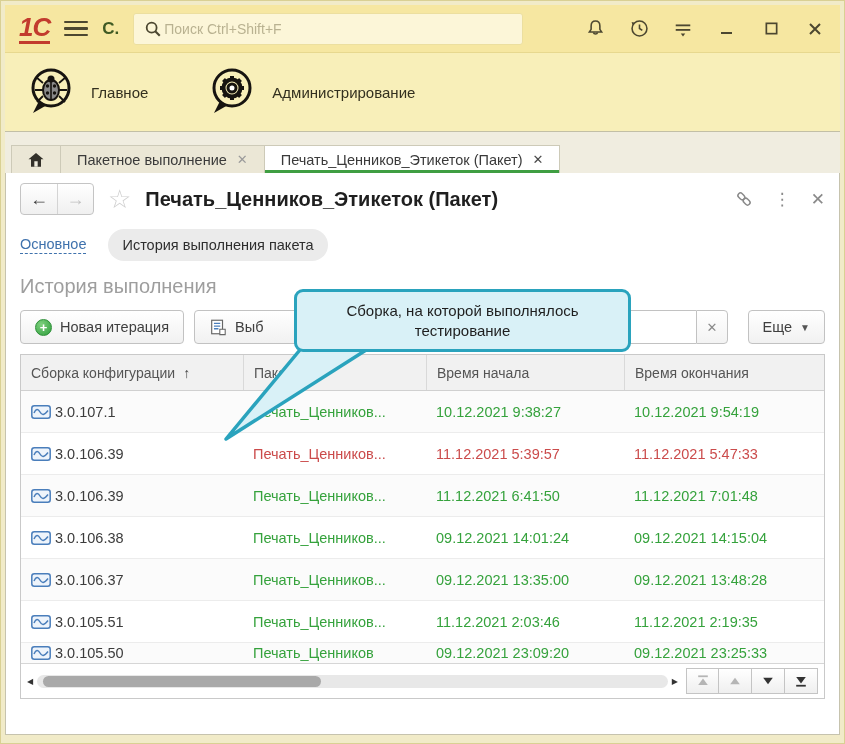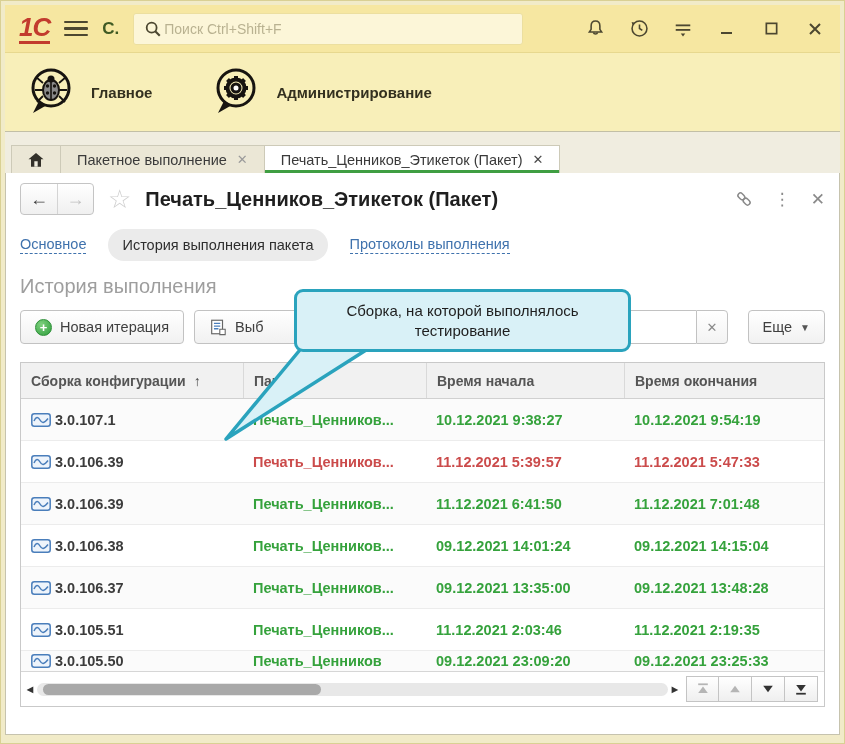--- a/index.html
+++ b/index.html
@@ -26,21 +26,21 @@
     flex: 0 0 390px; height: 32px; background:#fcf6d8; border:1px solid #ecdf9f;
     border-radius:3px; display:flex; align-items:center; padding:0 8px; 
   }
   .searchbox input { flex:1; border:none; outline:none; background:transparent; font-size:14px; color:#444;
     font-family:"Liberation Sans",sans-serif;}
   .searchbox input::placeholder { color:#b9b291; }
   .tb-right { margin-left:auto; display:flex; align-items:center; gap:22px; }
   .tb-ic { width:22px; height:22px; display:flex; align-items:center; justify-content:center; cursor:pointer; color:#4c4730; }
   
   .sections { height: 78px; background: var(--sections_bg,#f8efb9); display:flex; align-items:center; padding:0 18px; gap:56px;}
-  .section-item{ display:flex; align-items:center; gap:14px; cursor:pointer;font-weight:bold;}
+  .section-item{ display:flex; align-items:center; gap:14px; cursor:pointer;}
   .section-label{ font-size:15px; color:#33301f;}
   
   .tabbar { height: 42px; background:#f0ede0; border-top:1px solid #c2bfa6; display:flex; align-items:stretch; padding:13px 0 0 6px; }
   .wtab { display:flex; align-items:center; gap:10px; padding:0 16px; font-size:14.5px; color:#3a3a3a;
     background:#ebe7d6; border:1px solid #cdcab8; border-bottom:none; cursor:pointer; position:relative;}
   .wtab.home{ padding:0 14px; }
   .wtab + .wtab { margin-left:-1px; }
   .wtab.active { background:#ffffff; }
   .wtab.active::after{ content:""; position:absolute; left:0; right:0; bottom:0; height:3px; background:var(--tab_underline,#3f9e42);}
   .tab-x { color:#9a9a9a; font-size:13px; cursor:pointer; }
@@ -67,21 +67,21 @@
     color:#fff; font-weight:bold; display:flex; align-items:center; justify-content:center; font-size:13px; line-height:1;
     border:1px solid #2c8f37;}
   .btn-select{ width:288px; overflow:hidden; }
   .filterbox { display:flex; height:34px; width:228px; margin-left:8px; }
   .filterbox .fld{ flex:1; border:1px solid #c2c2c2; border-right:none; background:#fff; border-radius:4px 0 0 4px;}
   .filterbox .clr{ width:32px; border:1px solid #c2c2c2; background:linear-gradient(#fff,#f3f3f3); color:#8a8a8a;
     display:flex;align-items:center;justify-content:center; font-size:13px; cursor:pointer; border-radius:0 4px 4px 0;}
   .btn-more{ margin-left:auto; }
   .caret { font-size:10px; color:#555; }
   
-  .table { margin:8px 14px 0 14px; border:1px solid #c9c9c9;font-weight:bold; }
+  .table { margin:0 14px 0 14px; border:1px solid #c9c9c9; }
   .thead { display:flex; background:#f1f1f1; border-bottom:1px solid #d0d0d0; height:36px; align-items:center; font-size:14px; color:#555;}
   .th { padding:0 10px; display:flex; align-items:center; gap:8px; height:100%; }
   .th + .th { border-left:1px solid #d9d9d9; }
   .c1{ width:222px;} .c2{ width:183px;} .c3{ width:198px;} .c4{ flex:1;}
   .sort-arrow{ color:#444; font-size:14px;}
   .tbody {}
   .trow { display:flex; align-items:center; height:42px; border-bottom:1px solid #ececec; font-size:14.5px; cursor:pointer; background:#fff;}
   .trow:nth-child(odd){ background:#fbfbfb; }
   .td { padding:0 10px; display:flex; align-items:center; gap:4px; overflow:hidden; white-space:nowrap;}
   .build-txt{ color:#3c3c3c; }
@@ -244,21 +244,20 @@
             </svg>
         </span>
         <span class="title-ic">⋮</span>
         <span class="title-ic">✕</span>
       </div>
     </div>
 
     <div class="navrow">
       <span class="navlink">Основное</span>
       <span class="navactive">История выполнения пакета</span>
-      <span class="navlink">Протоколы выполнения</span>
     </div>
 
     <div class="heading">История выполнения</div>
 
     <div class="btnrow">
       <div class="btn">
         <span class="plus-ic">+</span>
         <span>Новая итерация</span>
       </div>
       <div class="btn btn-select">

